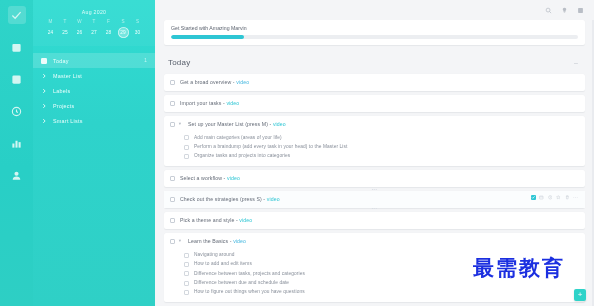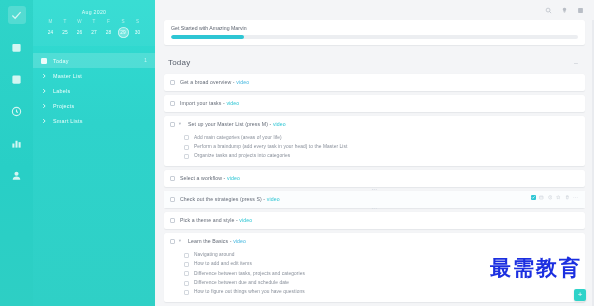--- a/index.html
+++ b/index.html
@@ -156,21 +156,21 @@
 
   .drag-dots {
     position: absolute; left: 50%; transform: translateX(-50%);
     color: #d6dbe1; font-size: 4px; letter-spacing: .5px; line-height: 4px;
   }
   .drag-top { top: -3px; }
   .drag-bot { bottom: -3px; }
 
   
   .watermark {
-    position: absolute; right: 12px; bottom: 24px;
+    position: absolute; right: 29px; bottom: 24px;
     color: #1b2fe0; font-family: "DejaVu Sans", sans-serif;
     font-size: 21px; letter-spacing: 2px; font-weight: 700;
     white-space: nowrap;
   }
   .fab {
     position: absolute; right: 8px; bottom: 5px;
     width: 12px; height: 12px; border-radius: 2px;
     background: #2ed3c9; color: #fff;
     display: flex; align-items: center; justify-content: center;
     font-size: 8px; line-height: 1; box-shadow: 0 1px 2px rgba(0,0,0,.12);

